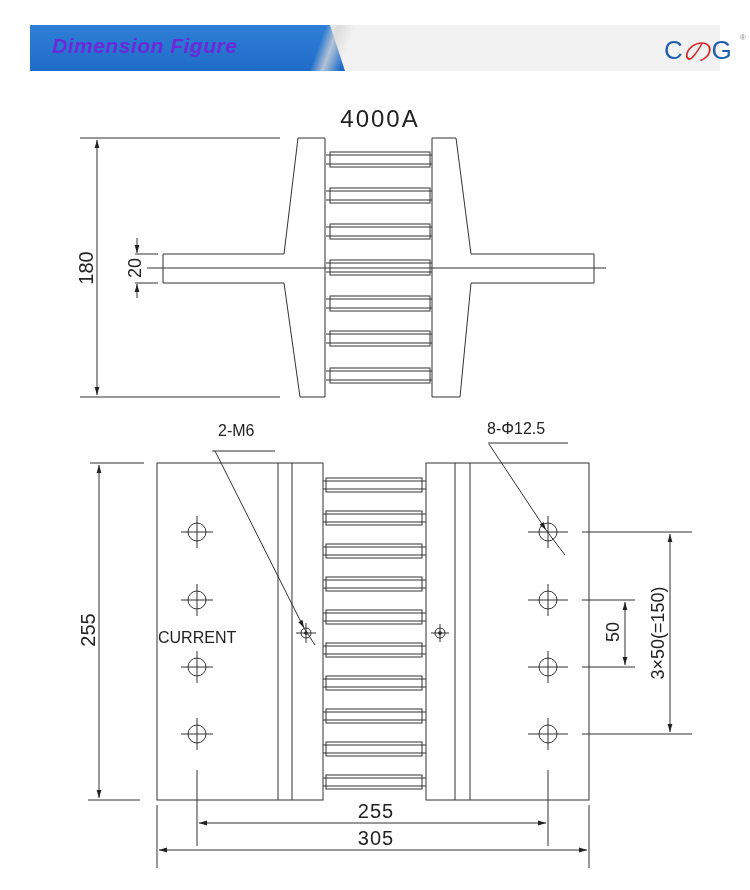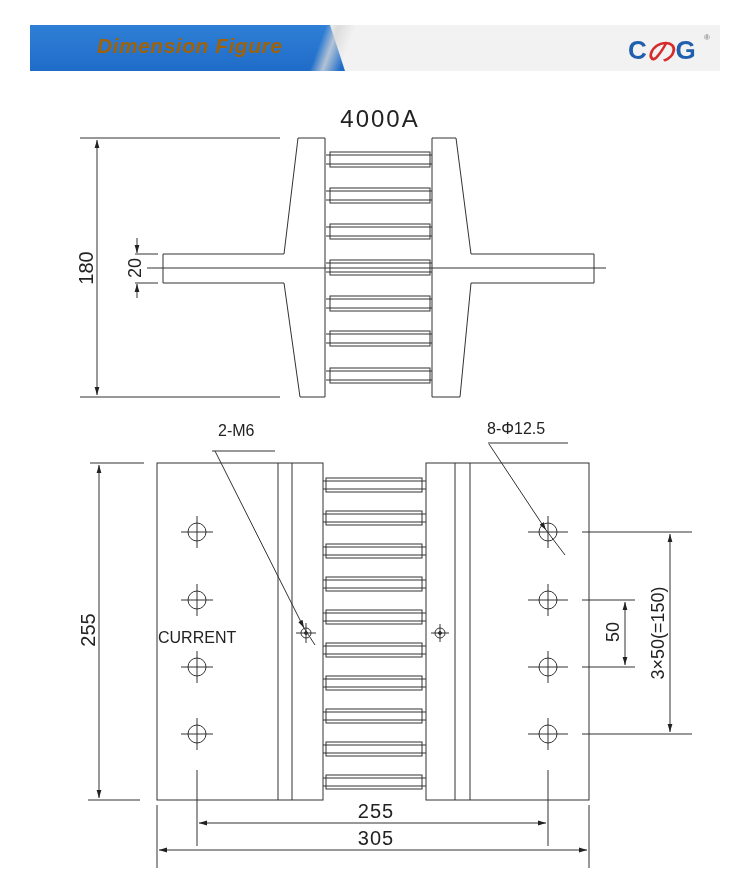--- a/index.html
+++ b/index.html
@@ -4,22 +4,22 @@
   <style>
     html, body { margin: 0; padding: 0; background: #ffffff; }
     body { width: 750px; height: 890px; position: relative; overflow: hidden; font-family: "Liberation Sans", sans-serif; }
     .header { position: absolute; left: 0; top: 0; width: 750px; height: 90px; }
     .header-bg { position: absolute; left: 30px; top: 25px; width: 690px; height: 46px; background: #f2f2f2; }
     .header-band { position: absolute; left: 30px; top: 25px; width: 315px; height: 46px;
       background: linear-gradient(180deg, #2f7fd6 0%, #1f6cc8 100%);
       clip-path: polygon(0 0, 300px 0, 315px 46px, 0 46px); }
     .header-shade { position: absolute; left: 300px; top: 25px; width: 70px; height: 46px;
       background: linear-gradient(110deg, rgba(200,200,200,0) 30%, rgba(215,215,215,0.8) 45%, rgba(240,240,240,0) 65%); }
-    .header-title { position: absolute; left: 52px; top: 34px; color: #a16207; font-size: 21px; font-weight: bold; font-style: italic; letter-spacing: 0.5px; margin-left: 45px; }
-    .logo { position: absolute; left: 628px; top: 33px; font-size: 26px; font-weight: bold; letter-spacing: 1px; }
+    .header-title { position: absolute; left: 52px; top: 34px; color: #6d28d9; font-size: 21px; font-weight: bold; font-style: italic; letter-spacing: 0.5px; }
+    .logo { position: absolute; left: 664px; top: 33px; font-size: 26px; font-weight: normal; letter-spacing: 1px; }
     .logo .c, .logo .g { color: #1f5fae; }
     .logo .no { color: #d62b2b; font-style: italic; }
     .logo .reg { position: absolute; left: 76px; top: 0; font-size: 8px; color: #888; }
     svg.drawing { position: absolute; left: 0; top: 0; }
     svg text { font-family: "Liberation Sans", sans-serif; fill: #222; }
   </style>
 </head>
 <body>
 
 <div class="header">

